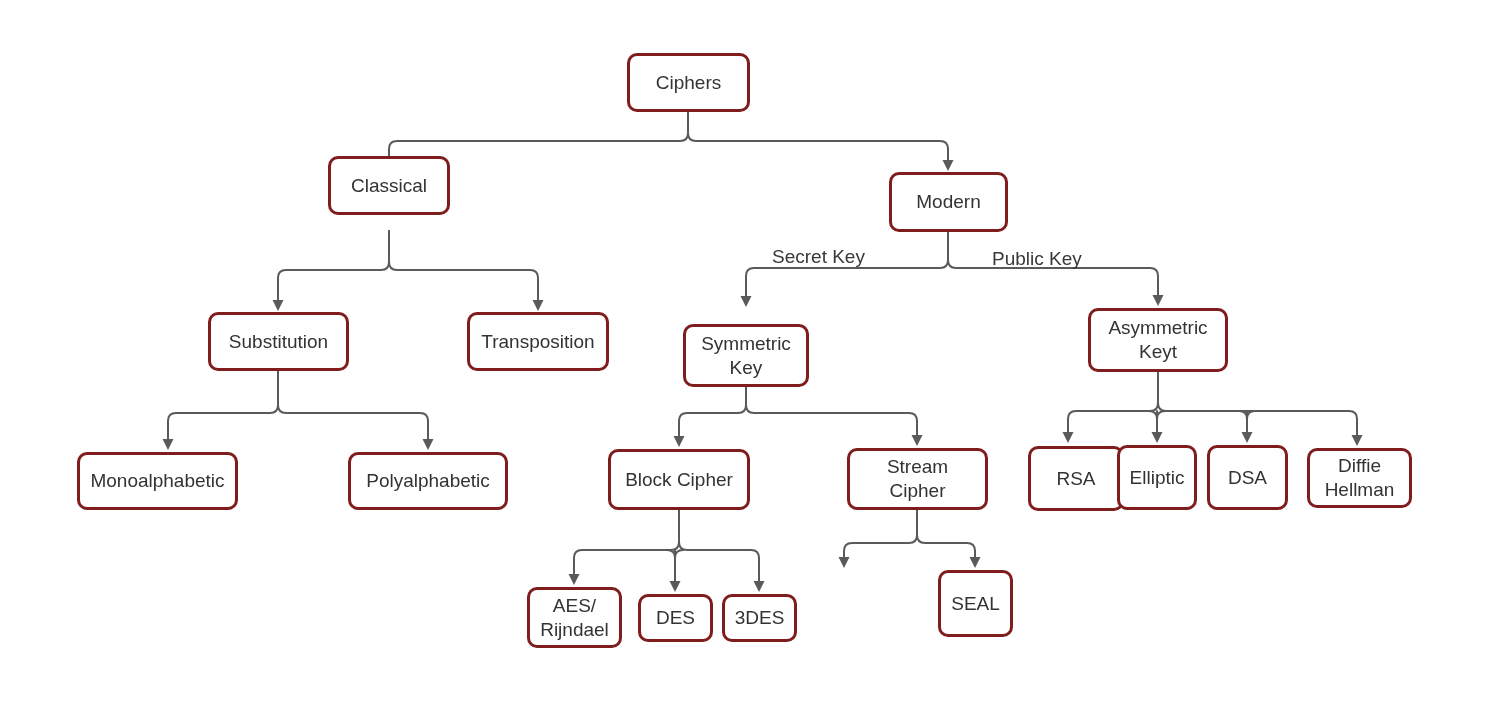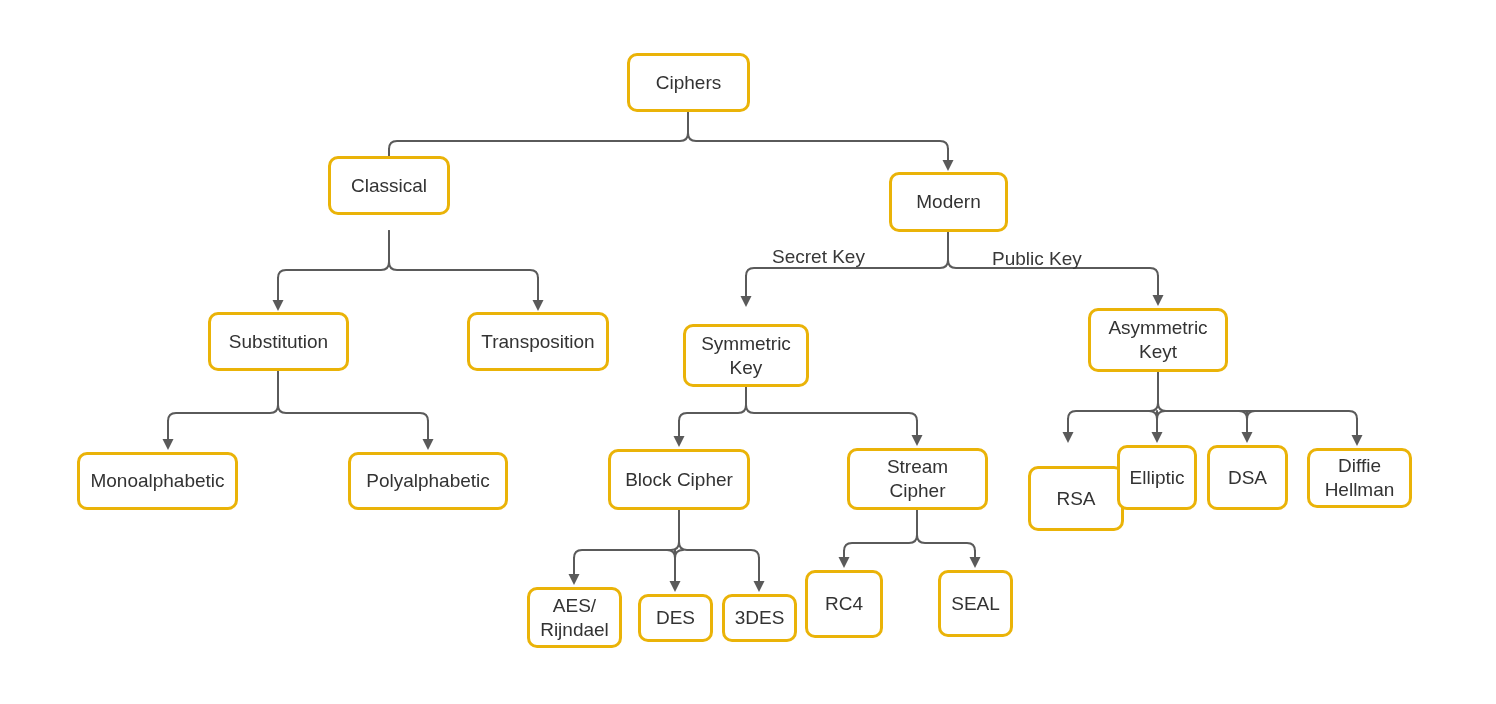--- a/index.html
+++ b/index.html
@@ -3,21 +3,21 @@
 <meta charset="utf-8">
 <style>
   html,body{margin:0;padding:0;background:#ffffff;}
   .canvas{
     position:relative;width:1496px;height:704px;background:#ffffff;overflow:hidden;
     font-family:"Liberation Sans", sans-serif;
   }
   .edge-layer{position:absolute;left:0;top:0;width:1496px;height:704px;}
   .node{
     position:absolute;box-sizing:border-box;background:#ffffff;
-    border:3px solid #eab308;border-radius:10px;
+    border:3px solid #7f1d1d;border-radius:10px;
     display:flex;align-items:center;justify-content:center;
     text-align:center;white-space:pre-line;
     font-size:19px;line-height:24px;color:#333333;padding:0 2px;
   }
   .edge-label{
     position:absolute;font-size:19px;line-height:22px;color:#383838;
     text-align:left;
   }
 </style>
 </head>
@@ -95,28 +95,27 @@
   <div class="node" style="left:467px;top:312px;width:142px;height:59px">Transposition</div>
   <div class="node" style="left:683px;top:324px;width:126px;height:63px">Symmetric
 Key</div>
   <div class="node" style="left:1088px;top:308px;width:140px;height:64px">Asymmetric
 Keyt</div>
   <div class="node" style="left:77px;top:452px;width:161px;height:58px">Monoalphabetic</div>
   <div class="node" style="left:348px;top:452px;width:160px;height:58px">Polyalphabetic</div>
   <div class="node" style="left:847px;top:448px;width:141px;height:62px">Stream
 Cipher</div>
   <div class="node" style="left:608px;top:449px;width:142px;height:61px">Block Cipher</div>
-  <div class="node" style="left:1028px;top:466px;width:96px;height:65px">RSA</div>
+  <div class="node" style="left:1028px;top:446px;width:96px;height:65px">RSA</div>
   <div class="node" style="left:1117px;top:445px;width:80px;height:65px">Elliptic</div>
   <div class="node" style="left:1207px;top:445px;width:81px;height:65px">DSA</div>
   <div class="node" style="left:1307px;top:448px;width:105px;height:60px">Diffie
 Hellman</div>
   <div class="node" style="left:527px;top:587px;width:95px;height:61px">AES/
 Rijndael</div>
   <div class="node" style="left:638px;top:594px;width:75px;height:48px">DES</div>
   <div class="node" style="left:722px;top:594px;width:75px;height:48px">3DES</div>
-  <div class="node" style="left:805px;top:570px;width:78px;height:68px">RC4</div>
   <div class="node" style="left:938px;top:570px;width:75px;height:67px">SEAL</div>
 
   <div class="edge-label" style="left:772px;top:246px;width:116px">Secret Key</div>
   <div class="edge-label" style="left:992px;top:248px;width:116px">Public Key</div>
 
 </div>
 
 </body></html>

